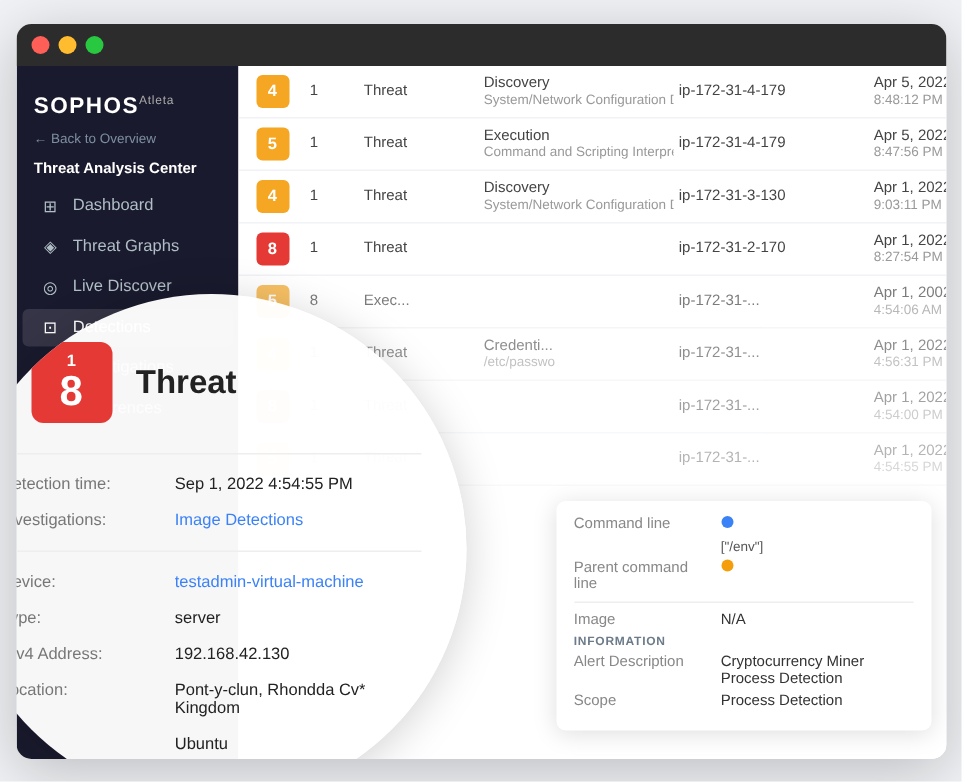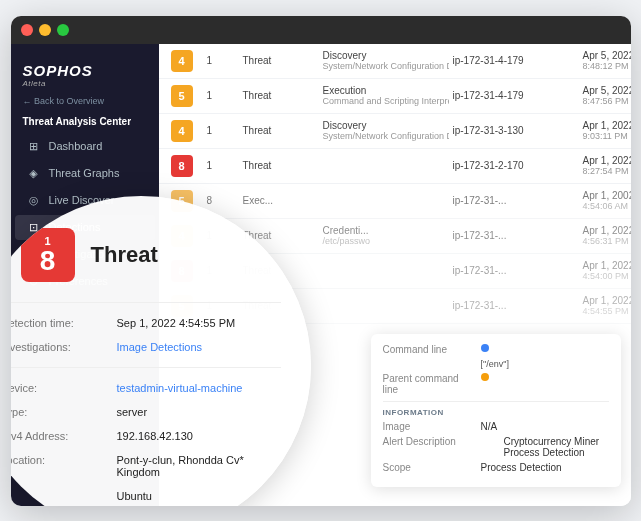--- a/index.html
+++ b/index.html
@@ -57,22 +57,21 @@
       background: #1a1a2e;
       display: flex;
       flex-direction: column;
       flex-shrink: 0;
       padding-top: 8px;
     }
 
     .sophos-logo {
       padding: 10px 12px 4px;
       display: flex;
-      flex-direction: column;
-      font-style: italic;
+      flex-direction: row;
     }
     .logo-text {
       color: #fff;
       font-size: 15px;
       font-weight: 700;
       letter-spacing: 1px;
     }
     .logo-sub {
       color: #aaa;
       font-size: 8px;
@@ -499,29 +498,29 @@
         <div class="panel-row">
           <span class="panel-label"></span>
           <span class="panel-value" style="font-size:9px;color:#555;">["/env"]</span>
         </div>
         <div class="panel-row">
           <span class="panel-label">Parent command line</span>
           <span class="indicator-dot dot-orange"></span>
         </div>
         <hr class="panel-divider">
         <div class="panel-row">
-          <span class="panel-label" style="color:#6c7b8a;font-size:8px;font-weight:600;letter-spacing:0.5px;">INFORMATION</span>
-        </div>
-        <div class="panel-row">
           <span class="panel-label">Image</span>
           <span class="panel-value">N/A</span>
         </div>
         <div class="panel-row">
+          <span class="panel-label" style="color:#6c7b8a;font-size:8px;font-weight:600;letter-spacing:0.5px;">INFORMATION</span>
+        </div>
+        <div class="panel-row">
           <span class="panel-label">Alert Description</span>
-          <span class="panel-value" style="white-space:pre-line;margin-left:23px;">Cryptocurrency Miner
+          <span class="panel-value" style="white-space:pre-line;">Cryptocurrency Miner
 Process Detection</span>
         </div>
         <div class="panel-row">
           <span class="panel-label">Scope</span>
           <span class="panel-value">Process Detection</span>
         </div>
       </div>
     </div>
   </div>
 

